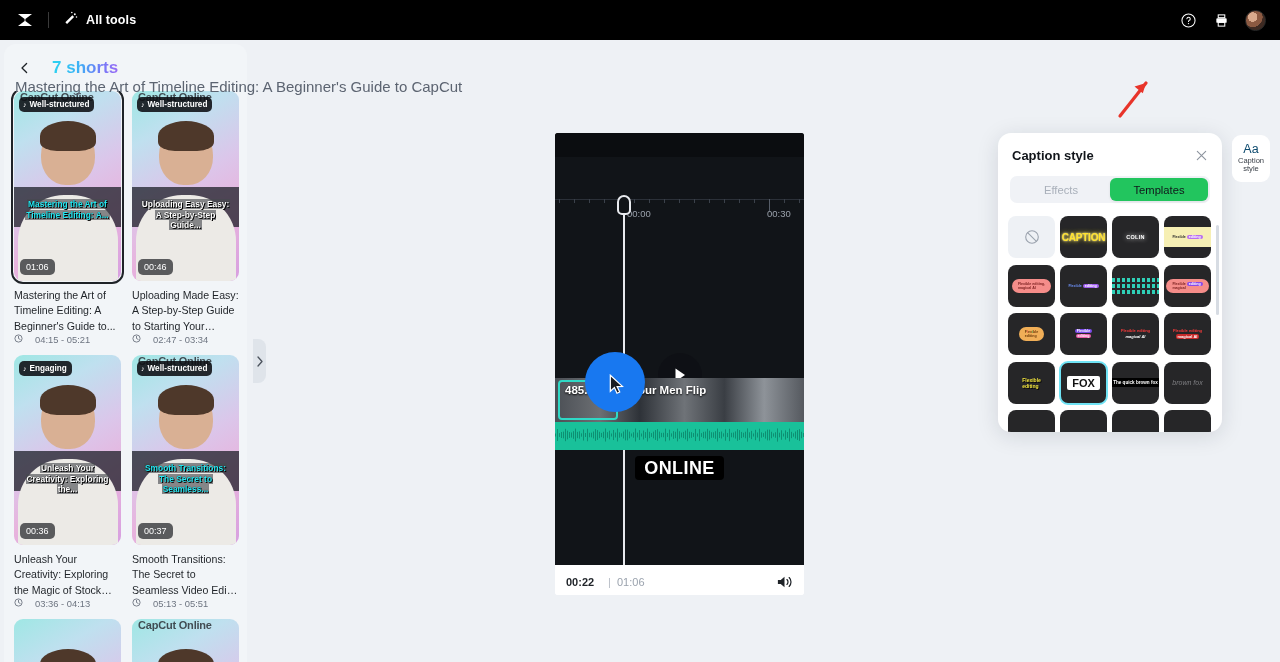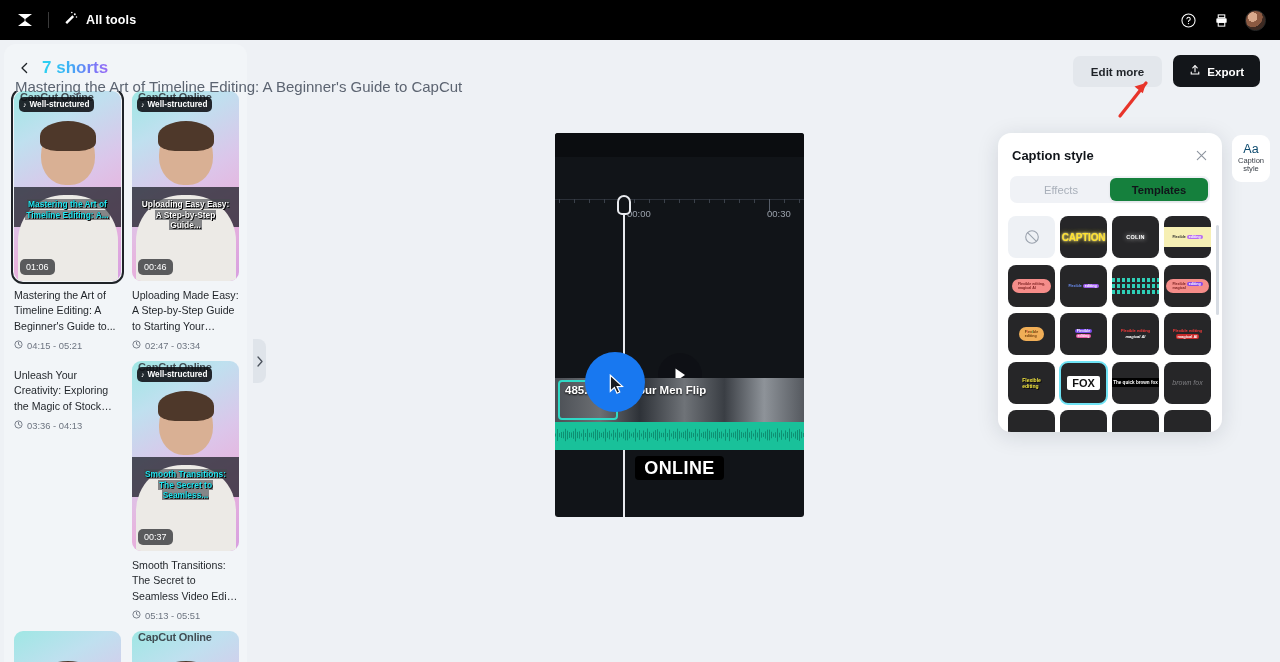--- a/index.html
+++ b/index.html
@@ -25,21 +25,21 @@
     width: 21px; height: 21px; border-radius: 50%; cursor: pointer;
     background: radial-gradient(circle at 35% 32%, #d9a98c 0 26%, #8c5a42 27% 55%, #3e2a22 56% 100%);
     border: 1px solid #2a2a2a;
   }
 
   
   .leftpanel {
     position: absolute; left: 4px; top: 44px; width: 243px; height: 618px;
     background: #f2f5f8; border-radius: 12px 12px 0 0; overflow: hidden;
   }
-  .lp-header { display: flex; align-items: center; gap: 10px; padding: 14px 12px 10px 14px; }
+  .lp-header { display: flex; align-items: center; gap: 20px; padding: 14px 12px 10px 14px; }
   .back-chev { width: 14px; height: 14px; display:flex; align-items:center; justify-content:center; cursor: pointer; }
   .shorts-title {
     font-size: 17px; font-weight: bold;
     background: linear-gradient(93deg, #2ad3f0 0%, #39b4f5 38%, #6f7cf7 72%, #9a6bf5 100%);
     -webkit-background-clip: text; background-clip: text; color: transparent;
   }
   .cards {
     position: absolute; top: 47px; left: 0; right: 0; bottom: 0;
     padding: 0 10px; overflow: hidden;
   }
@@ -85,21 +85,21 @@
   .cap-cyan span { color: #25e7f2; text-shadow: 0 0 1px #000, 1px 1px 0 #000; }
   .cap-white span { color: #fff; text-shadow: 0 0 1px #000, 1px 1px 0 #000; }
   .dur {
     position: absolute; left: 6px; bottom: 6px; background: rgba(28,30,34,.7); color: #fff;
     font-size: 9px; border-radius: 5px; padding: 3px 6px;
   }
   .card-title {
     margin-top: 7px; font-size: 10.6px; line-height: 1.45; color: #1f2328;
     display: -webkit-box; -webkit-line-clamp: 3; -webkit-box-orient: vertical; overflow: hidden;
   }
-  .card-range { margin-top: 6px; display: flex; align-items: center; gap: 4px; font-size: 9.4px; color: #6d7480; }
+  .card-range { display: flex; align-items: center; gap: 12px; font-size: 9.4px; color: #6d7480; }
 
   
   .main {
     position: absolute; left: 253px; top: 44px; width: 1023px; height: 618px;
     background: #eef1f5; border-radius: 12px 12px 0 0;
   }
   .main-header { position: absolute; left: 0; top: 0; right: 0; height: 52px; }
   .doc-title { position: absolute; left: 15px; top: 78px; font-size: 15px; color: #5c6471; }
   .hdr-buttons { position: absolute; right: 16px; top: 11px; display: flex; align-items: center; gap: 11px; }
   .btn-edit-more {
@@ -115,21 +115,21 @@
 
   
   .collapse-handle {
     position: absolute; left: 253px; top: 339px; width: 13px; height: 44px;
     background: #dfe4ea; border-radius: 0 8px 8px 0;
     display: flex; align-items: center; justify-content: center; cursor: pointer;
   }
 
   
   .player {
-    position: absolute; left: 555px; top: 133px; width: 249px; height: 384px;
+    position: absolute; left: 555px; top: 133px; width: 249px; height: 462px;
     background: #fff; border-radius: 3px; overflow: hidden;
   }
   .stage { position: absolute; left: 0; top: 0; width: 249px; height: 440px; background: #111418; }
   .stage-top { position: absolute; left: 0; top: 0; right: 0; height: 24px; background: #0b0d10; }
   .ruler { position: absolute; left: 0; top: 66px; right: 0; height: 30px; }
   .ruler-line { position: absolute; left: 0; right: 0; top: 0; height: 1px; background: #2b3038; }
   .tick { position: absolute; top: 0; width: 1px; height: 4px; background: #3b414b; }
   .tick.major { height: 12px; background: #565d68; }
   .ruler-label { position: absolute; top: 9px; font-size: 9.5px; color: #9aa1ab; }
   .playhead { position: absolute; left: 68px; top: 68px; width: 2px; height: 372px; background: #e8eaee; }
@@ -175,21 +175,21 @@
   .cp-title { font-size: 13px; font-weight: bold; color: #11151a; }
   .cp-close { margin-left: auto; width: 16px; height: 16px; cursor: pointer; display:flex; align-items:center; justify-content:center; }
   .cp-tabs {
     margin: 13px 12px 0 12px; height: 27px; background: #f0f2f6; border-radius: 7px;
     display: flex; padding: 2px;
   }
   .cp-tab {
     flex: 1; display: flex; align-items: center; justify-content: center;
     font-size: 11.2px; color: #a9b0ba; border-radius: 6px; cursor: pointer;
   }
-  .cp-tab.active { background: #15803d; color: #11151a; font-weight: bold; box-shadow: 0 1px 3px rgba(0,0,0,.08); text-align: center; }
+  .cp-tab.active { background: #22c55e; color: #11151a; font-weight: normal; box-shadow: 0 1px 3px rgba(0,0,0,.08); text-align: center; }
   .tpl-grid {
     margin: 13px 10px 0 10px; display: grid; grid-template-columns: repeat(4,47px);
     gap: 5px; height: 238px; overflow: hidden;
   }
   .tpl {
     width: 47px; height: 42px; border-radius: 8px; background: #262628; cursor: pointer;
     display: flex; align-items: center; justify-content: center; overflow: hidden; position: relative;
   }
   .tpl.none { background: #eef1f5; }
   .tpl.selected { outline: 2px solid #6fe3f5; outline-offset: -1px; }
@@ -302,20 +302,29 @@
           <div class="card-title">Uploading Made Easy: A Step-by-Step Guide to Starting Your Project</div>
           <div class="card-range">
             <span><svg width="9" height="9" viewBox="0 0 10 10">
                 <circle cx="5" cy="5" r="4" fill="none" stroke="#6d7480" stroke-width="1"></circle>
                 <path d="M5 2.6 L5 5 L6.8 6" fill="none" stroke="#6d7480" stroke-width="1" stroke-linecap="round"></path>
               </svg></span>
             <span>02:47 - 03:34</span>
           </div>
         </div>
         <div class="card">
+          <div class="thumb">
+            <div class="bg-desk"></div>
+            <div class="bg-body"></div>
+            <div class="bg-head"></div>
+            <div class="bg-hair"></div>
+            <div class="badge"><span class="badge-dot">♪</span>Engaging</div>
+            <div class="cap-overlay cap-white"><span>Unleash Your Creativity: Exploring the...</span></div>
+            <div class="dur">00:36</div>
+          </div>
           <div class="card-title">Unleash Your Creativity: Exploring the Magic of Stock Footage and...</div>
           <div class="card-range">
             <span><svg width="9" height="9" viewBox="0 0 10 10">
                 <circle cx="5" cy="5" r="4" fill="none" stroke="#6d7480" stroke-width="1"></circle>
                 <path d="M5 2.6 L5 5 L6.8 6" fill="none" stroke="#6d7480" stroke-width="1" stroke-linecap="round"></path>
               </svg></span>
             <span>03:36 - 04:13</span>
           </div>
         </div>
         <div class="card">
@@ -348,33 +357,20 @@
             <div class="bg-hair"></div>
             <div class="wm">CapCut Online</div>
           </div>
         </div>
       </div>
   </div>
 </div>
 
 <div class="main">
   <div class="main-header"></div>
-  <div class="hdr-buttons">
-    <button class="btn-edit-more">Edit more</button>
-    <button class="btn-export">
-      <span>
-        <svg width="12" height="12" viewBox="0 0 14 14">
-            <path d="M7 2.2 L7 9" stroke="#fff" stroke-width="1.3" stroke-linecap="round"></path>
-            <path d="M4.4 4.6 L7 2 L9.6 4.6" fill="none" stroke="#fff" stroke-width="1.3" stroke-linecap="round" stroke-linejoin="round"></path>
-            <path d="M2.6 9.4 L2.6 11.6 L11.4 11.6 L11.4 9.4" fill="none" stroke="#fff" stroke-width="1.3" stroke-linecap="round"></path>
-          </svg>
-      </span>
-      <span>Export</span>
-    </button>
-  </div>
 </div>
 
 <div class="doc-title">Mastering the Art of Timeline Editing: A Beginner's Guide to CapCut</div>
 
 <svg class="red-arrow" viewBox="0 0 40 40">
   <path d="M36 3 L10 36" stroke="#e8342a" stroke-width="3.2" stroke-linecap="round"></path>
   <path d="M36 3 L24.5 6.5 L32.8 13.2 Z" fill="#e8342a"></path>
 </svg>
 
 <div class="collapse-handle">

